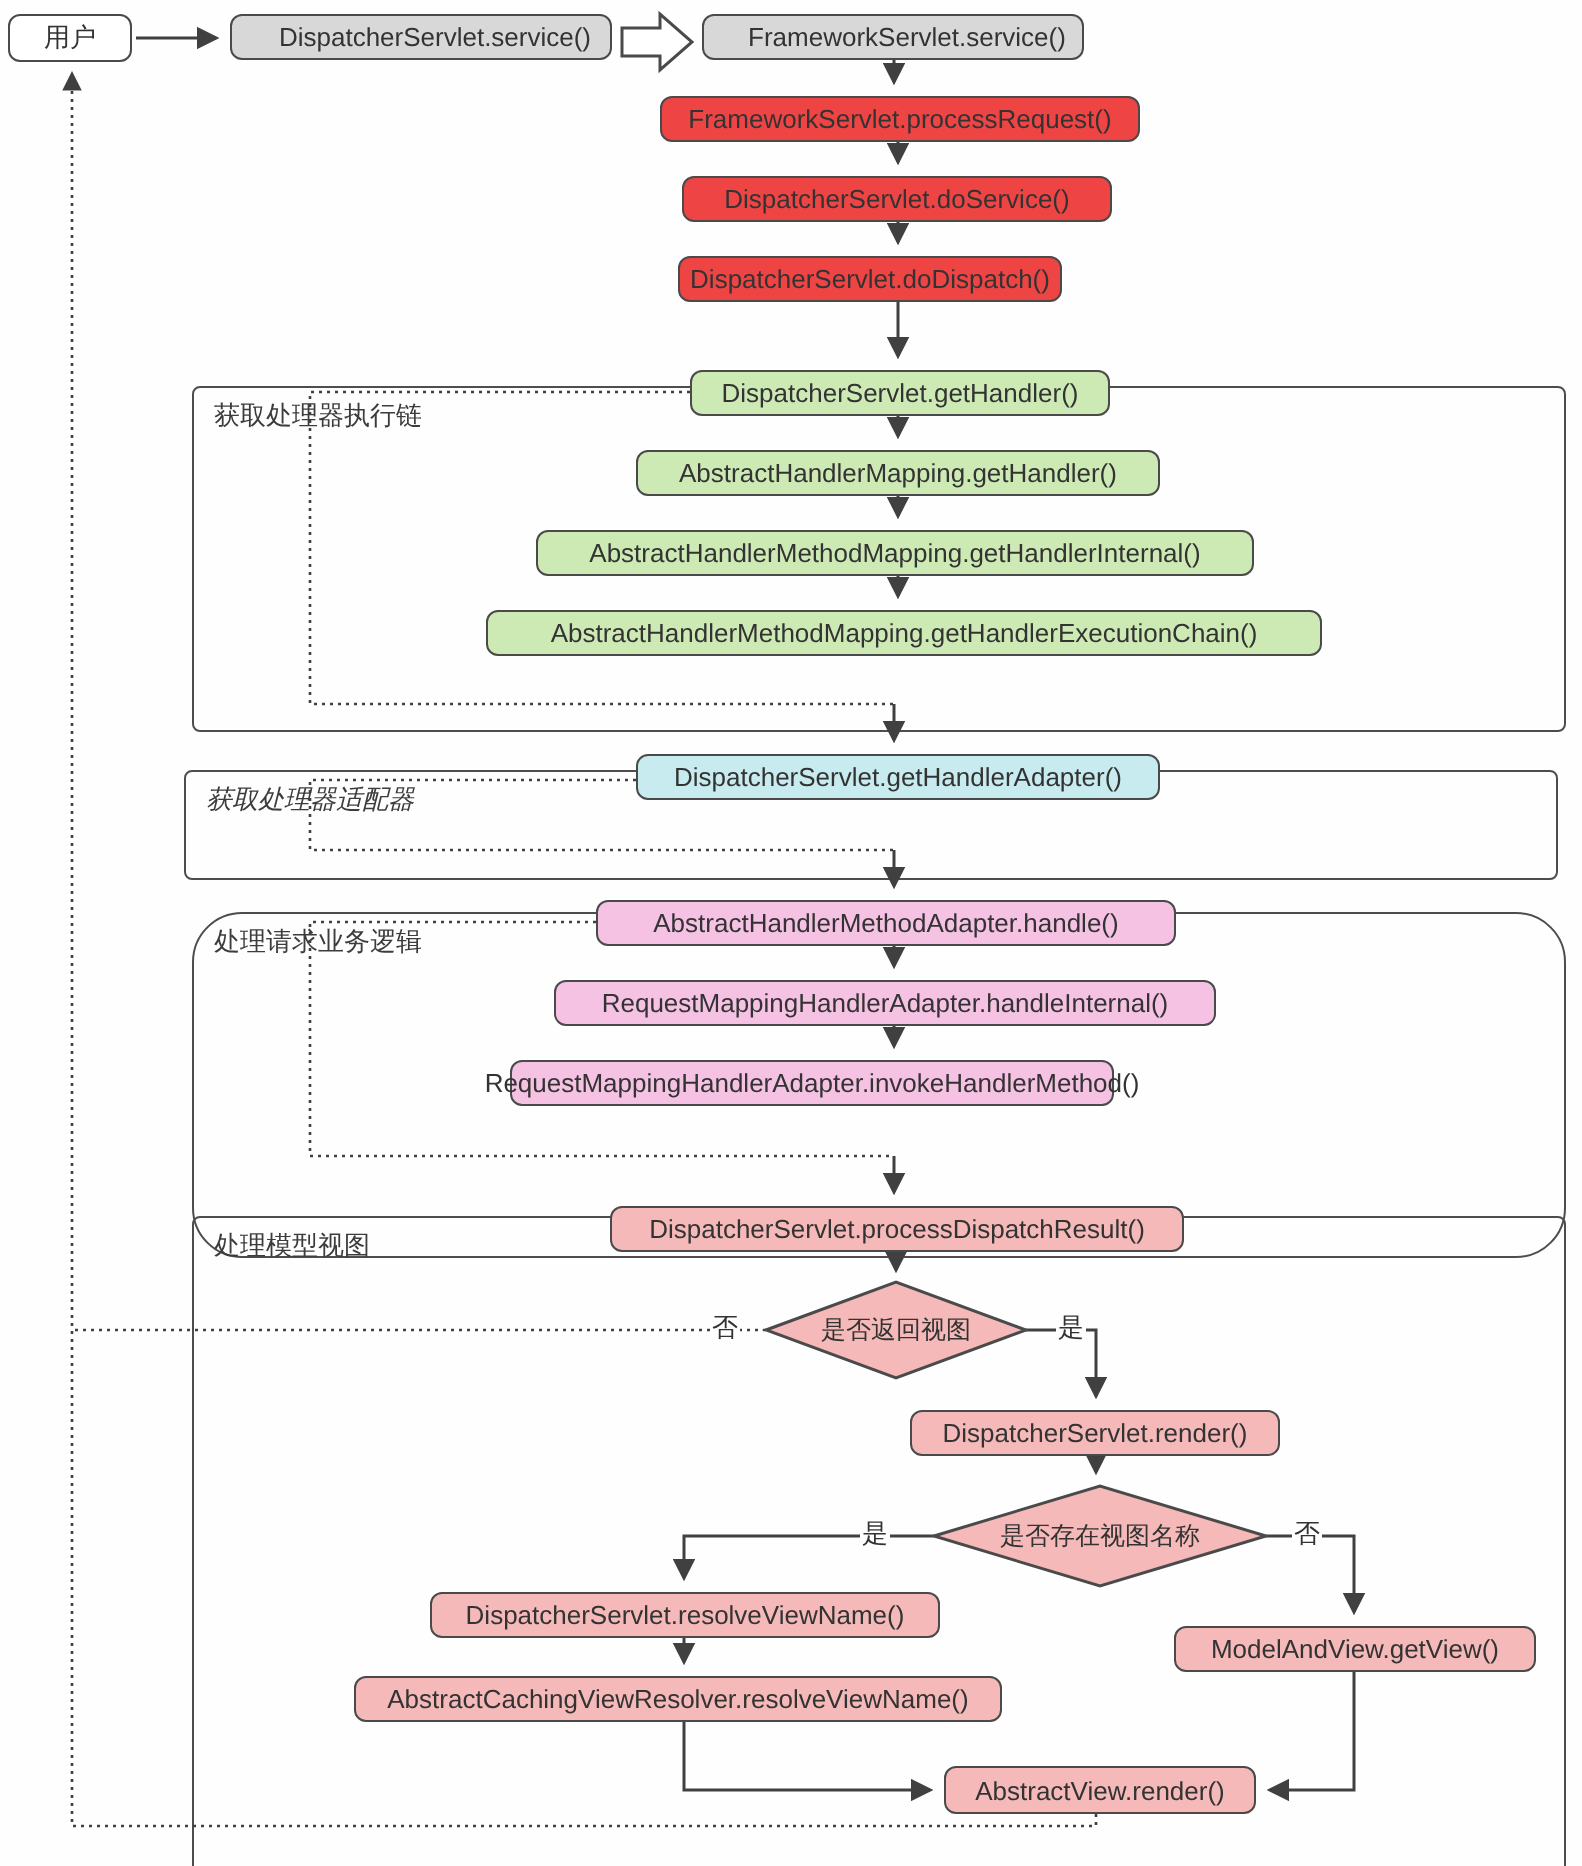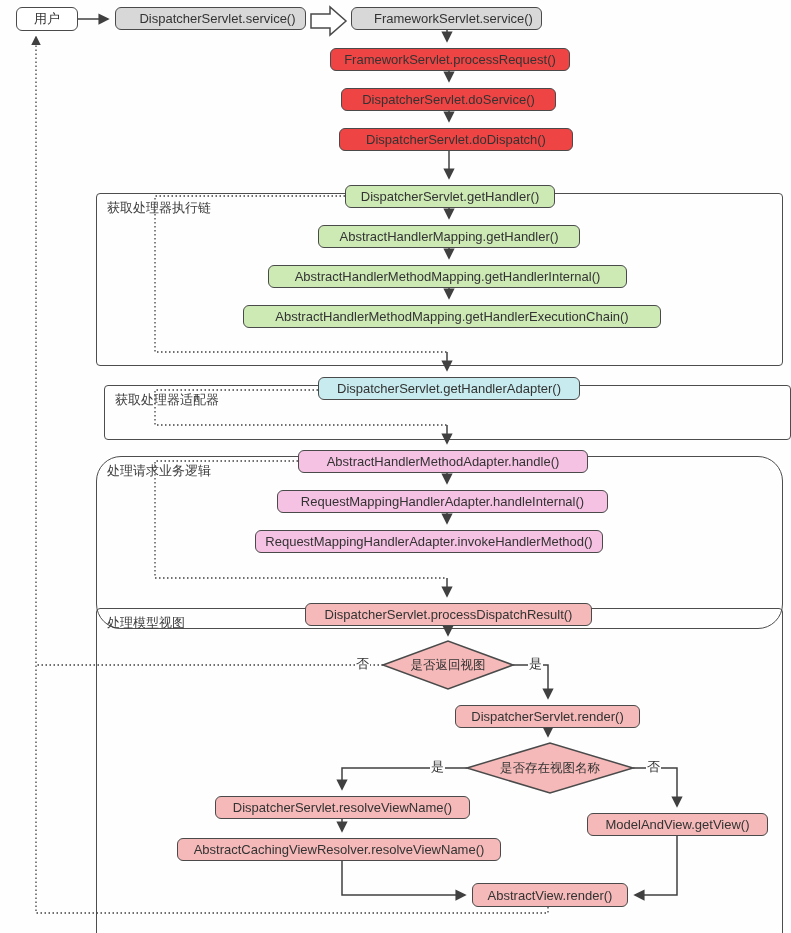--- a/index.html
+++ b/index.html
@@ -36,21 +36,21 @@
   }
 </style>
 </head>
 <body>
 
 <div class="canvas">
 
   <div class="section" style="left:96px;top:170px;width:687px;height:173px;">
     <span class="sec-label">获取处理器执行链</span>
   </div>
-  <div class="section" style="left:104px;top:362px;width:687px;height:55px;">
+  <div class="section" style="left:92px;top:362px;width:687px;height:55px;font-style:italic;">
     <span class="sec-label">获取处理器适配器</span>
   </div>
   <div class="section" style="left:96px;top:433px;width:687px;height:173px;border-radius:25px;">
     <span class="sec-label">处理请求业务逻辑</span>
   </div>
   <div class="section" style="left:96px;top:585px;width:687px;height:340px;">
     <span class="sec-label">处理模型视图</span>
   </div>
 
   <svg class="wires" width="791" height="933">
@@ -91,37 +91,37 @@
       <path d="M383,665 H36"></path>
       <path d="M548,907 V913 H36 V37" marker-end="url(#arrow)"></path>
     </g>
 
     <path d="M311,14 H330 V7 L346,21 L330,35 V28 H311 Z" fill="#ffffff" stroke="#4a4a4a" stroke-width="1.5"></path>
 
     <polygon points="383,665 448,641 513,665 448,689" fill="#f4b9b8" stroke="#4a4a4a" stroke-width="1.5"></polygon>
     <polygon points="467,768 550,743 633,768 550,793" fill="#f4b9b8" stroke="#4a4a4a" stroke-width="1.5"></polygon>
   </svg>
 
-  <div class="node white" style="left:16px;top:7px;width:62px;height:24px;">用户</div>
+  <div class="node white" style="left:4px;top:7px;width:62px;height:24px;">用户</div>
   <div class="node gray" style="left:115px;top:7px;width:191px;">DispatcherServlet.service()</div>
   <div class="node gray" style="left:351px;top:7px;width:191px;">FrameworkServlet.service()</div>
   <div class="node yellow" style="left:330px;top:48px;width:240px;">FrameworkServlet.processRequest()</div>
   <div class="node yellow" style="left:341px;top:88px;width:215px;">DispatcherServlet.doService()</div>
-  <div class="node yellow" style="left:339px;top:128px;width:234px;">DispatcherServlet.doDispatch()</div>
+  <div class="node yellow" style="left:339px;top:128px;width:192px;">DispatcherServlet.doDispatch()</div>
 
   <div class="node green" style="left:345px;top:185px;width:210px;">DispatcherServlet.getHandler()</div>
   <div class="node green" style="left:318px;top:225px;width:262px;">AbstractHandlerMapping.getHandler()</div>
   <div class="node green" style="left:268px;top:265px;width:359px;">AbstractHandlerMethodMapping.getHandlerInternal()</div>
   <div class="node green" style="left:243px;top:305px;width:418px;">AbstractHandlerMethodMapping.getHandlerExecutionChain()</div>
 
   <div class="node cyan" style="left:318px;top:377px;width:262px;">DispatcherServlet.getHandlerAdapter()</div>
 
   <div class="node pink" style="left:298px;top:450px;width:290px;">AbstractHandlerMethodAdapter.handle()</div>
   <div class="node pink" style="left:277px;top:490px;width:331px;">RequestMappingHandlerAdapter.handleInternal()</div>
-  <div class="node pink" style="left:255px;top:530px;width:348px;">RequestMappingHandlerAdapter.invokeHandlerMethod()</div>
+  <div class="node pink" style="left:255px;top:530px;width:302px;">RequestMappingHandlerAdapter.invokeHandlerMethod()</div>
 
   <div class="node salmon" style="left:305px;top:603px;width:287px;">DispatcherServlet.processDispatchResult()</div>
   <div class="node salmon" style="left:455px;top:705px;width:185px;">DispatcherServlet.render()</div>
   <div class="node salmon" style="left:215px;top:796px;width:255px;">DispatcherServlet.resolveViewName()</div>
   <div class="node salmon" style="left:177px;top:838px;width:324px;">AbstractCachingViewResolver.resolveViewName()</div>
   <div class="node salmon" style="left:587px;top:813px;width:181px;">ModelAndView.getView()</div>
   <div class="node salmon" style="left:472px;top:883px;width:156px;height:24px;">AbstractView.render()</div>
 
   <span class="dlabel" style="left:388px;top:657px;width:120px;">是否返回视图</span>
   <span class="dlabel" style="left:470px;top:760px;width:160px;">是否存在视图名称</span>

